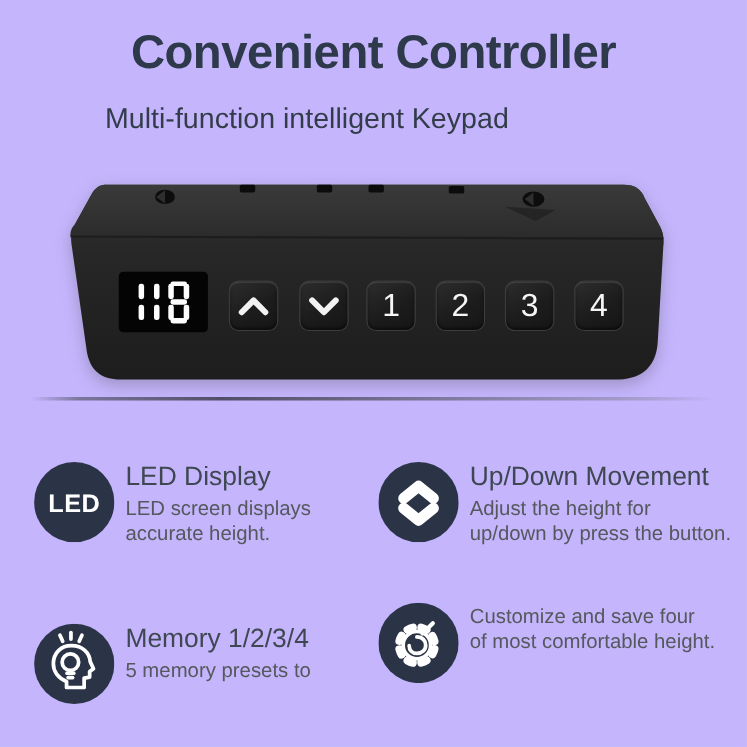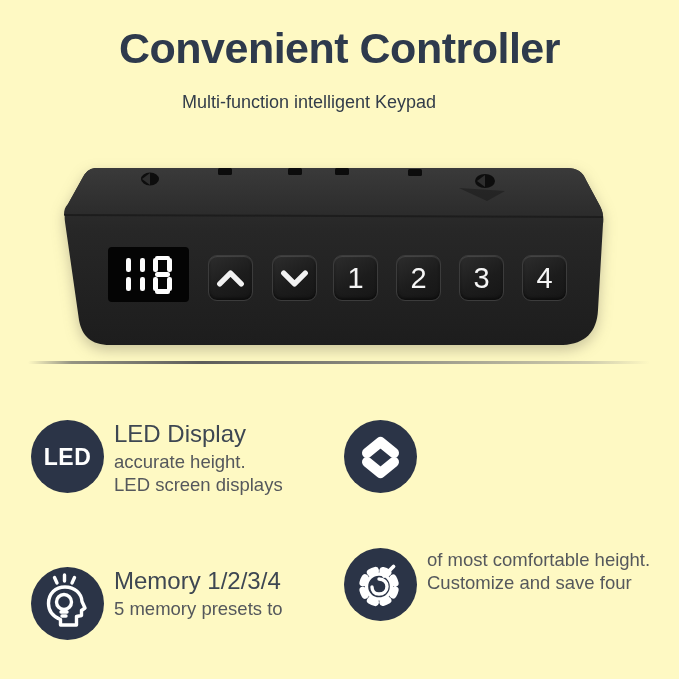--- a/index.html
+++ b/index.html
@@ -1,27 +1,27 @@
 <!DOCTYPE html>
 <html><head>
 <meta charset="utf-8">
 <style>
   html,body{margin:0;padding:0;background:#e9e6e1;}
   .canvas{
     position:relative;width:679px;height:679px;overflow:hidden;
-    background:#fef9c3;font-family:"Liberation Sans",sans-serif;
+    background:#c4b5fd;font-family:"Liberation Sans",sans-serif;
   }
   
   .page-title{
     position:absolute;top:24px;left:0;width:679px;text-align:center;
     font-size:43px;font-weight:600;color:#2e3a4c;letter-spacing:-.5px;
   }
   .page-subtitle{
     position:absolute;top:92px;left:0;width:558px;text-align:center;
-    font-size:18px;font-weight:500;color:#333d4a;margin-left:30px;
+    font-size:26px;font-weight:500;color:#333d4a;
   }
   
   .device{position:absolute;left:55px;top:160px;width:560px;height:195px;}
   .device svg{filter:drop-shadow(0 5px 7px rgba(60,58,52,.28));}
   .led-display{
     position:absolute;left:108px;top:247px;width:81px;height:55px;
     background:#040404;border-radius:4px;
     display:flex;align-items:center;justify-content:center;
   }
   .sdigit{position:relative;width:19px;height:38px;margin:0 3.5px;}
@@ -168,31 +168,36 @@
 
   <div class="surface-line"></div>
 
   <div class="feature f1">
     <svg class="icon" viewBox="0 0 73 73">
       <circle cx="36.5" cy="36.5" r="36.5" fill="#2b3447"></circle>
       <text x="36.5" y="45" text-anchor="middle" font-family="Liberation Sans, sans-serif" font-size="23" font-weight="700" fill="#ffffff" letter-spacing="0.5">LED</text>
     </svg>
     <div class="f-text">
       <div class="f-title">LED Display</div>
+      <div class="f-line">LED screen displays</div>
       <div class="f-line">accurate height.</div>
-      <div class="f-line">LED screen displays</div>
     </div>
   </div>
 
   <div class="feature f2">
     <svg class="icon" viewBox="0 0 73 73">
       <circle cx="36.5" cy="36.5" r="36.5" fill="#2b3447"></circle>
       <polyline points="23,33 36.5,22 50,33" fill="none" stroke="#ffffff" stroke-width="10" stroke-linecap="round" stroke-linejoin="round"></polyline>
       <polyline points="23,42 36.5,53 50,42" fill="none" stroke="#ffffff" stroke-width="10" stroke-linecap="round" stroke-linejoin="round"></polyline>
     </svg>
+    <div class="f-text">
+      <div class="f-title">Up/Down Movement</div>
+      <div class="f-line">Adjust the height for</div>
+      <div class="f-line">up/down by press the button.</div>
+    </div>
   </div>
 
   <div class="feature f3">
     <svg class="icon" viewBox="0 0 73 73">
       <circle cx="36.5" cy="36.5" r="36.5" fill="#2b3447"></circle>
       <g fill="none" stroke="#ffffff" stroke-width="3.4" stroke-linecap="round" stroke-linejoin="round">
         <path d="M 26 16 L 23.5 10.5"></path>
         <path d="M 33.5 14 L 33.5 8"></path>
         <path d="M 41 16 L 43.5 10.5"></path>
         <path d="M 34 20
@@ -219,18 +224,18 @@
         <circle cx="35" cy="38.5" r="16.5" stroke-width="7" stroke-dasharray="5.5 7.45" transform="rotate(12 35 38.5)"></circle>
         <circle cx="35" cy="38.5" r="12.5" stroke-width="3.4"></circle>
         <path stroke-width="3.4" d="M 35 31
                  C 40 31 43 34.5 43 38.5
                  C 43 43 39.5 46 35 46
                  C 30.5 46 28 43 28 39"></path>
         <path stroke-width="3.8" d="M 40 28 L 49.5 18.5"></path>
       </g>
     </svg>
     <div class="f-text">
+      <div class="f-line">Customize and save four</div>
       <div class="f-line">of most comfortable height.</div>
-      <div class="f-line">Customize and save four</div>
     </div>
   </div>
 
 </div>
 
 </body></html>

